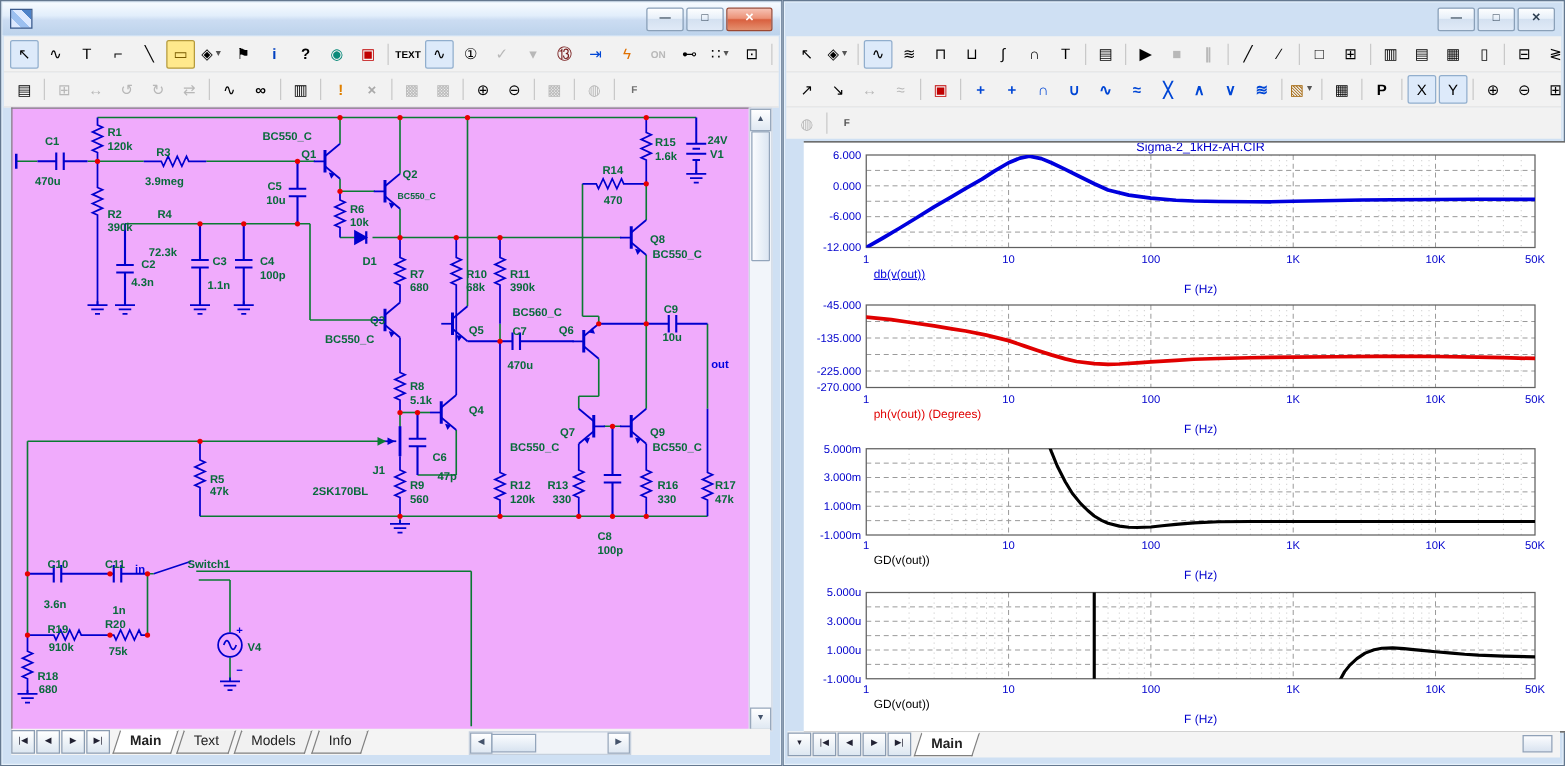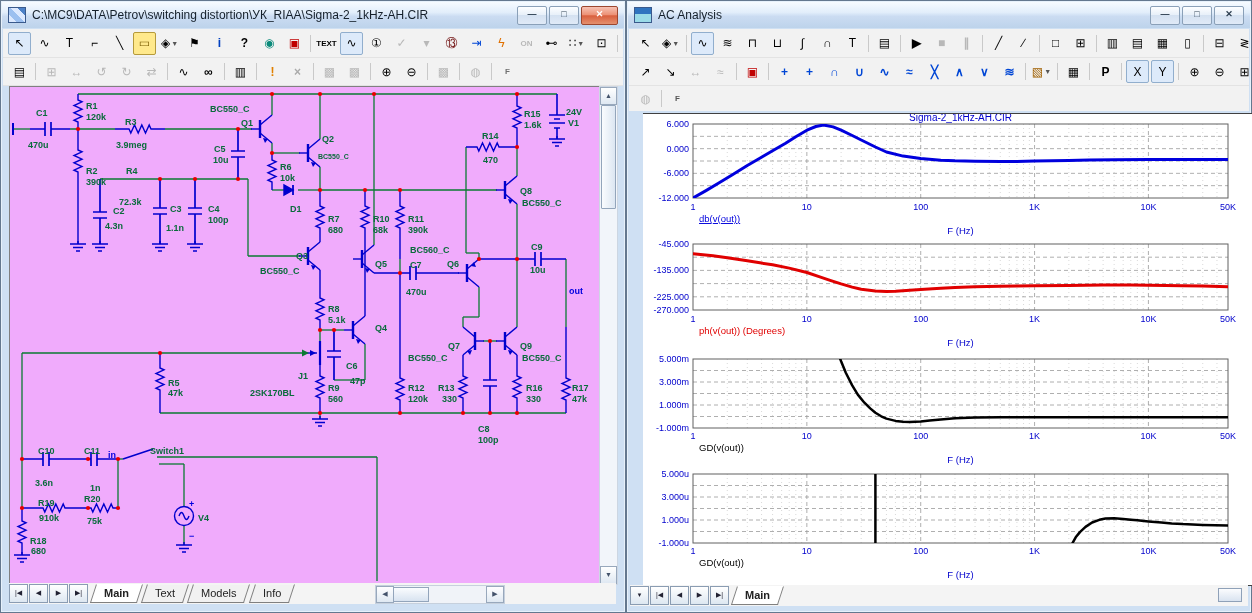--- a/index.html
+++ b/index.html
@@ -44,21 +44,20 @@
   #plotsbox{position:absolute;left:16px;top:112px;width:618px;height:471px;background:#ffffff;border-top:1px solid #404040;border-bottom:1px solid #404040;overflow:hidden}
   #rw-smallthumb{position:absolute;right:6px;top:3px;width:22px;height:12px;background:linear-gradient(#fbfcfe,#d9e3f0);border:1px solid #8fa1b8}
   svg text{font-family:"Liberation Sans",sans-serif}
 </style>
 </head>
 <body>
 
 <div class="win" id="winL">
   <div class="titlebar">
     <div class="appicon"></div>
-    <span class="title">C:\MC9\DATA\Petrov\switching distortion\УК_RIAA\Sigma-2_1kHz-AH.CIR</span>
   </div>
   <div class="winbtns">
     <div class="wbtn">—</div>
     <div class="wbtn">□</div>
     <div class="wbtn close-red">✕</div>
   </div>
   <div class="tbrow" id="lw-tb1" style="top:28px;height:28px">
       <div class="tbtn p">
         <span style="color: rgb(0, 0, 0);">↖</span>
       </div>
@@ -497,24 +496,20 @@
       </span>
     <div class="hscroll">
       <div class="hbtn" style="left:0">◀</div>
       <div class="hthumb"></div>
       <div class="hbtn" style="right:0">▶</div>
     </div>
   </div>
 </div>
 
 <div class="win" id="winR">
-  <div class="titlebar">
-    <div class="appicon" style="background:linear-gradient(#2f74c0,#2f74c0 40%,#9adbe8 40%)"></div>
-    <span class="title">AC Analysis</span>
-  </div>
   <div class="winbtns">
     <div class="wbtn">—</div>
     <div class="wbtn">□</div>
     <div class="wbtn">✕</div>
   </div>
   <div class="tbrow" id="rw-tb1" style="top:28px;height:28px">
       <div class="tbtn">
         <span style="color: rgb(0, 0, 0);">↖</span>
       </div>
       <div class="tbtn">

